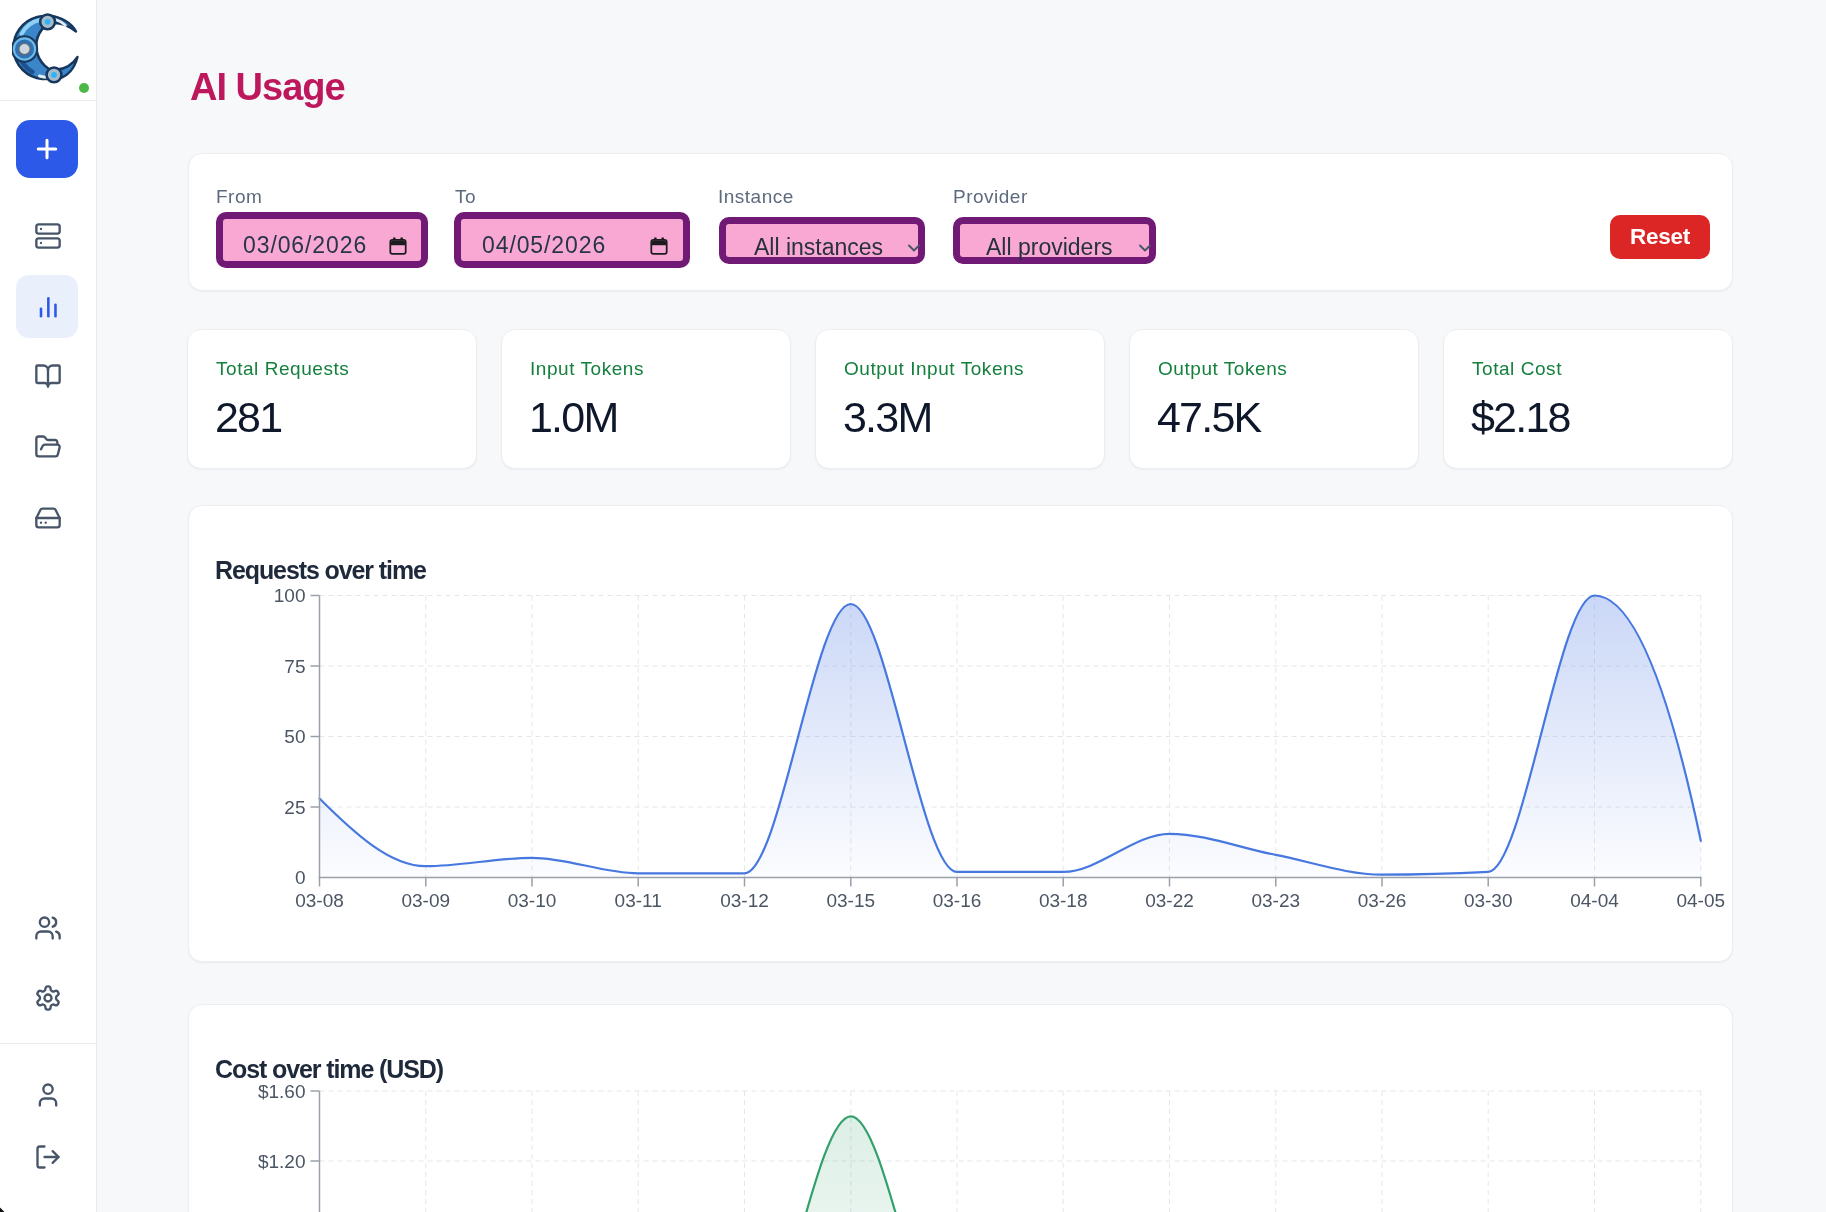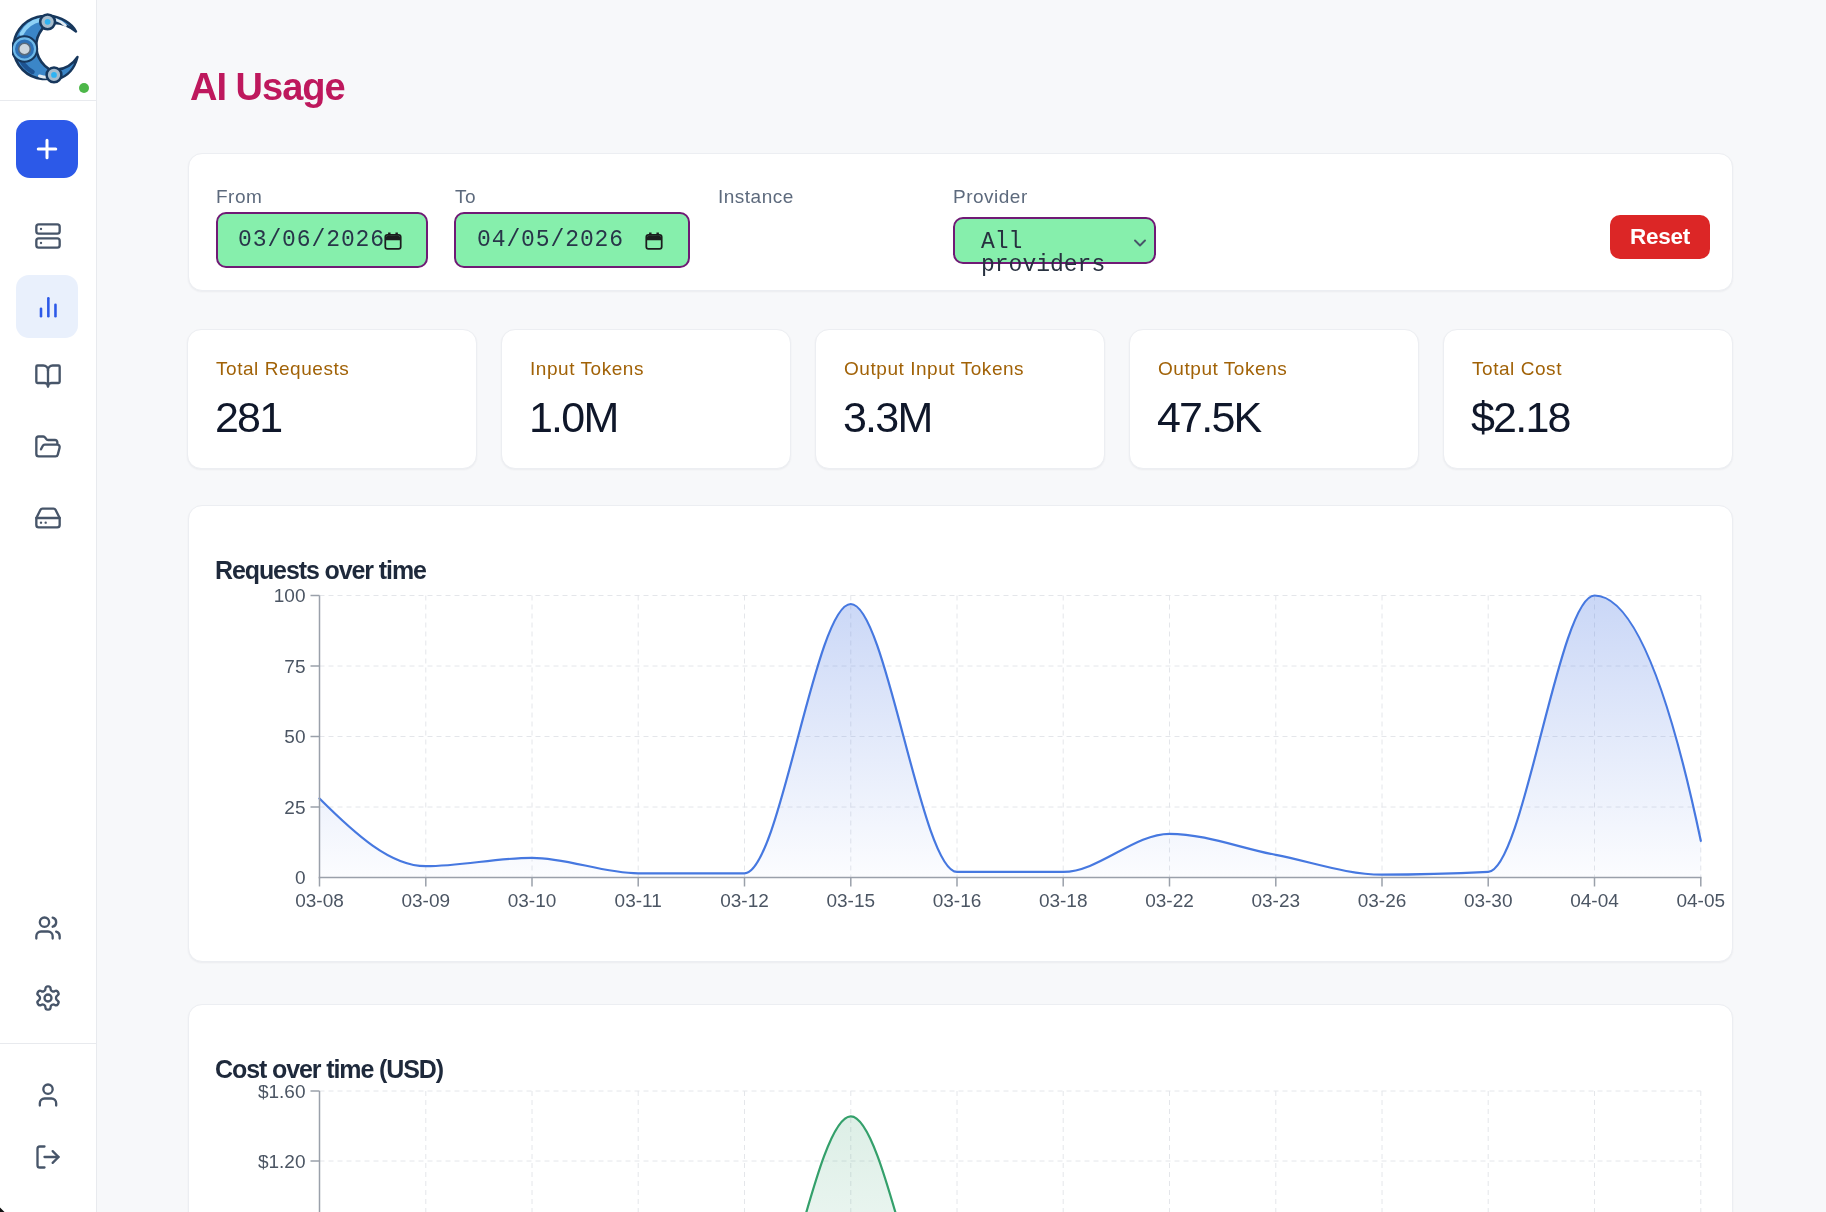--- a/index.html
+++ b/index.html
@@ -8,25 +8,25 @@
 .abs{position:absolute;}
 #sidebar{position:absolute;left:0;top:0;width:97px;height:1212px;background:#fff;border-right:1px solid #e8eaee;}
 .sep{position:absolute;left:0;width:97px;height:1px;background:#e8eaee;}
 .navic{position:absolute;left:34px;width:28px;height:28px;color:#475569;}
 #plusbtn{position:absolute;left:16px;top:120px;width:62px;height:58px;border-radius:14px;background:#2c59e8;display:flex;align-items:center;justify-content:center;}
 #activebg{position:absolute;left:16px;top:275px;width:62px;height:63px;border-radius:13px;background:#e9f0fc;}
 #greendot{position:absolute;left:79px;top:83px;width:10px;height:10px;border-radius:50%;background:#4db749;}
 h1{position:absolute;left:190px;top:66px;font-size:38px;font-weight:700;color:#be185d;letter-spacing:-1px;}
 .card{position:absolute;background:#fff;border:1px solid #eceef2;border-radius:14px;box-shadow:0 1px 2px rgba(15,23,42,0.05);}
 .flabel{position:absolute;font-size:19px;color:#5d6a7d;letter-spacing:0.5px;}
-.finput{position:absolute;border:2px solid #701a75;border-radius:10px;background:#86efac;font-family:Liberation Mono, monospace;}
+.finput{position:absolute;border:7px solid #701a75;border-radius:10px;background:#f9a8d4;}
 .dtext{position:absolute;font-size:23px;color:#283549;letter-spacing:0.9px;top:14.5px;line-height:1;}
 .seltext{position:absolute;font-size:23px;color:#27303f;top:12.8px;line-height:1;}
 #resetbtn{position:absolute;left:1421px;top:61px;width:100px;height:44px;border-radius:10px;background:#dc2626;color:#fff;font-size:22.5px;font-weight:700;display:flex;align-items:center;justify-content:center;letter-spacing:-0.3px;}
-.statlabel{position:absolute;left:28px;top:29px;font-size:19px;color:#a16207;letter-spacing:0.55px;line-height:1;}
+.statlabel{position:absolute;left:28px;top:29px;font-size:19px;color:#15803d;letter-spacing:0.55px;line-height:1;}
 .statval{position:absolute;left:27px;top:65.6px;font-size:43px;font-weight:400;color:#0f172a;letter-spacing:-1.8px;line-height:1;}
 .ctitle{position:absolute;left:26px;font-size:25px;font-weight:700;color:#1e293b;letter-spacing:-1.1px;line-height:1;margin-top:24px;}
 #cursor{position:absolute;left:0;top:1207px;width:5px;height:5px;}
 </style>
 </head>
 <body>
 <div id="sidebar">
   <svg class="abs" style="left:12px;top:10px" width="72" height="76" viewBox="0 0 72 76">
       <g>
         <path d="M46.8 9.2 A31.5 31.5 0 1 0 51.2 63.2 A27.2 27.2 0 0 1 46.8 9.2 Z" fill="#3b86c8" stroke="#17375c" stroke-width="2.6" stroke-linejoin="round"></path>
@@ -114,20 +114,26 @@
   <div class="flabel" style="left:266px;top:32px">To</div>
   <div class="finput" style="left:265px;top:58.4px;width:236px;height:56px;padding-left:20px;">
     <div class="dtext" style="left:21px">04/05/2026</div>
     <svg class="abs" style="left:187px;top:17px" width="22" height="21" viewBox="0 0 24 24" fill="none" stroke="#1c1c1e" stroke-width="2">
         <rect x="3.2" y="4.5" width="17.6" height="16" rx="2.4"></rect>
         <path d="M4 10.7V7.2a2.2 2.2 0 0 1 2.2-2.2h11.6a2.2 2.2 0 0 1 2.2 2.2v3.5Z" fill="#1c1c1e" stroke="none"></path>
         <path d="M7.8 1.8v3M16.2 1.8v3" stroke-width="2.8"></path>
       </svg>
   </div>
   <div class="flabel" style="left:529px;top:32px">Instance</div>
+  <div class="finput" style="left:530px;top:62.5px;width:206px;height:47px;">
+    <div class="seltext" style="left:28px">All instances</div>
+    <svg class="abs" style="left:178px;top:14px" width="20" height="20" viewBox="0 0 24 24" fill="none" stroke="#475569" stroke-width="2.3" stroke-linecap="round" stroke-linejoin="round">
+        <path d="m6 9 6 6 6-6"></path>
+      </svg>
+  </div>
   <div class="flabel" style="left:764px;top:32px">Provider</div>
   <div class="finput" style="left:764px;top:62.5px;width:203px;height:47px;">
     <div class="seltext" style="left:26px">All providers</div>
     <svg class="abs" style="left:175px;top:14px" width="20" height="20" viewBox="0 0 24 24" fill="none" stroke="#475569" stroke-width="2.3" stroke-linecap="round" stroke-linejoin="round">
         <path d="m6 9 6 6 6-6"></path>
       </svg>
   </div>
   <div id="resetbtn">Reset</div>
 </div>
 

